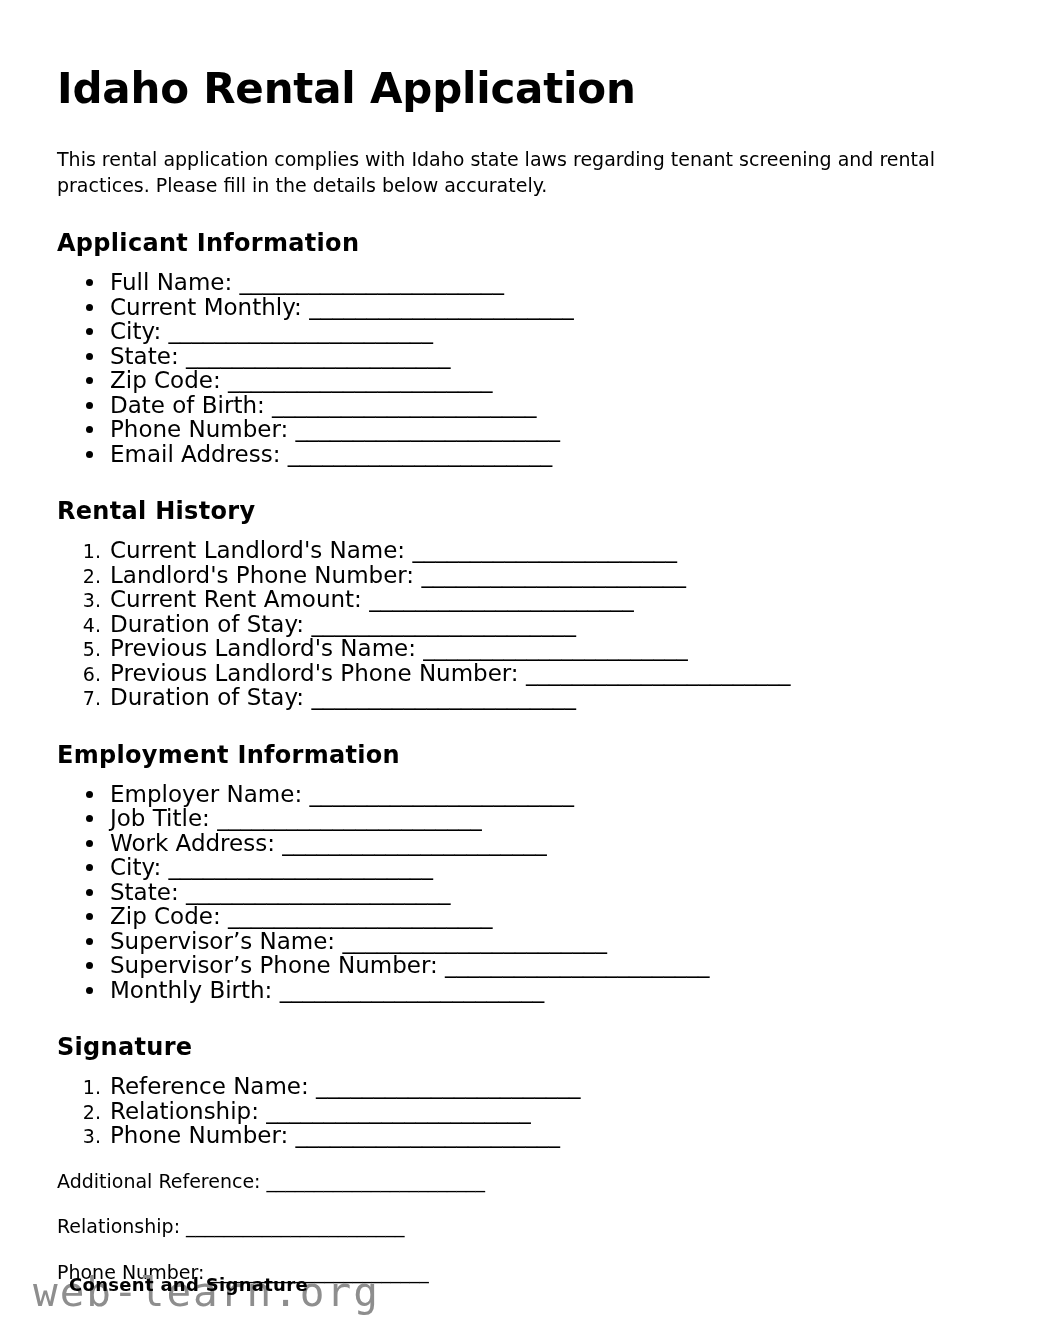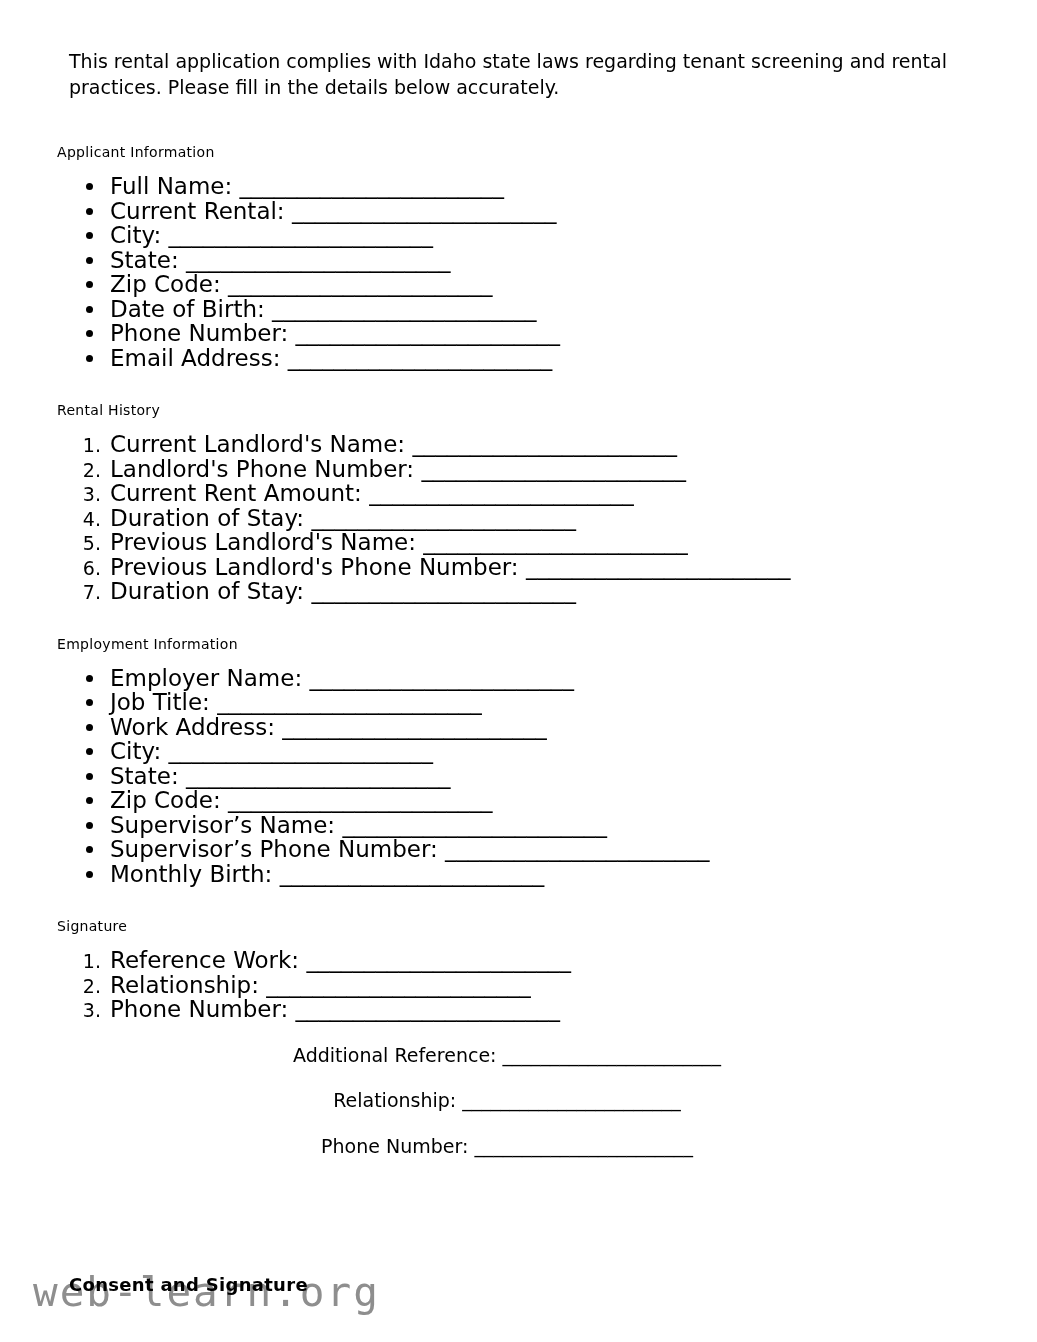--- a/index.html
+++ b/index.html
@@ -26,27 +26,27 @@
     font-size: 42px;
     font-weight: bold;
     letter-spacing: -0.2px;
     line-height: 1;
     margin: 0;
     padding-top: 68px;
   }
   .intro {
     font-size: 19px;
     line-height: 26px;
-    margin: 12px;
+    margin: 0;
     padding-top: 36px;
     width: 880px;
   }
   .section-heading {
-    font-size: 14px;
-    font-weight: normal;
+    font-size: 24px;
+    font-weight: bold;
     letter-spacing: 0.3px;
     line-height: 1;
     margin: 0;
     padding-top: 33px;
   }
   ul.field-list, ol.field-list {
     margin: 0;
     padding-top: 15px;
     padding-left: 50px;
     padding-bottom: 0;
@@ -60,21 +60,20 @@
     padding-left: 3px;
   }
   ol.field-list li::marker {
     font-size: 19px;
   }
   .standalone-line {
     font-size: 19px;
     line-height: 24.5px;
     margin: 0;
     padding-top: 21px;
-    text-align: center;
   }
   .blank {
     white-space: pre;
   }
   .watermark {
     position: absolute;
     left: 33px;
     top: 1272px;
     font-family: "DejaVu Sans Mono", "Liberation Mono", monospace;
     font-size: 41px;
@@ -95,27 +94,28 @@
     z-index: 2;
   }
 </style>
 </head>
 <body>
 
 <div class="page">
 
   <div class="content">
 
+    <h1 class="doc-title">Idaho Rental Application</h1>
 
     <p class="intro">This rental application complies with Idaho state laws regarding tenant screening and rental practices. Please fill in the details below accurately.</p>
 
     <h2 class="section-heading">Applicant Information</h2>
     <ul class="field-list">
       <li><span>Full Name:</span> <span class="blank">_______________________</span></li>
-      <li><span>Current Rental:</span> <span class="blank">_______________________</span></li>
+      <li><span>Current Monthly:</span> <span class="blank">_______________________</span></li>
       <li><span>City:</span> <span class="blank">_______________________</span></li>
       <li><span>State:</span> <span class="blank">_______________________</span></li>
       <li><span>Zip Code:</span> <span class="blank">_______________________</span></li>
       <li><span>Date of Birth:</span> <span class="blank">_______________________</span></li>
       <li><span>Phone Number:</span> <span class="blank">_______________________</span></li>
       <li><span>Email Address:</span> <span class="blank">_______________________</span></li>
     </ul>
 
     <h2 class="section-heading">Rental History</h2>
     <ol class="field-list">
@@ -136,21 +136,21 @@
       <li><span>City:</span> <span class="blank">_______________________</span></li>
       <li><span>State:</span> <span class="blank">_______________________</span></li>
       <li><span>Zip Code:</span> <span class="blank">_______________________</span></li>
       <li><span>Supervisor’s Name:</span> <span class="blank">_______________________</span></li>
       <li><span>Supervisor’s Phone Number:</span> <span class="blank">_______________________</span></li>
       <li><span>Monthly Birth:</span> <span class="blank">_______________________</span></li>
     </ul>
 
     <h2 class="section-heading">Signature</h2>
     <ol class="field-list">
-      <li><span>Reference Work:</span> <span class="blank">_______________________</span></li>
+      <li><span>Reference Name:</span> <span class="blank">_______________________</span></li>
       <li><span>Relationship:</span> <span class="blank">_______________________</span></li>
       <li><span>Phone Number:</span> <span class="blank">_______________________</span></li>
     </ol>
 
     <p class="standalone-line"><span>Additional Reference:</span> <span class="blank">_______________________</span></p>
     <p class="standalone-line"><span>Relationship:</span> <span class="blank">_______________________</span></p>
     <p class="standalone-line"><span>Phone Number:</span> <span class="blank">_______________________</span></p>
 
   </div>
 

